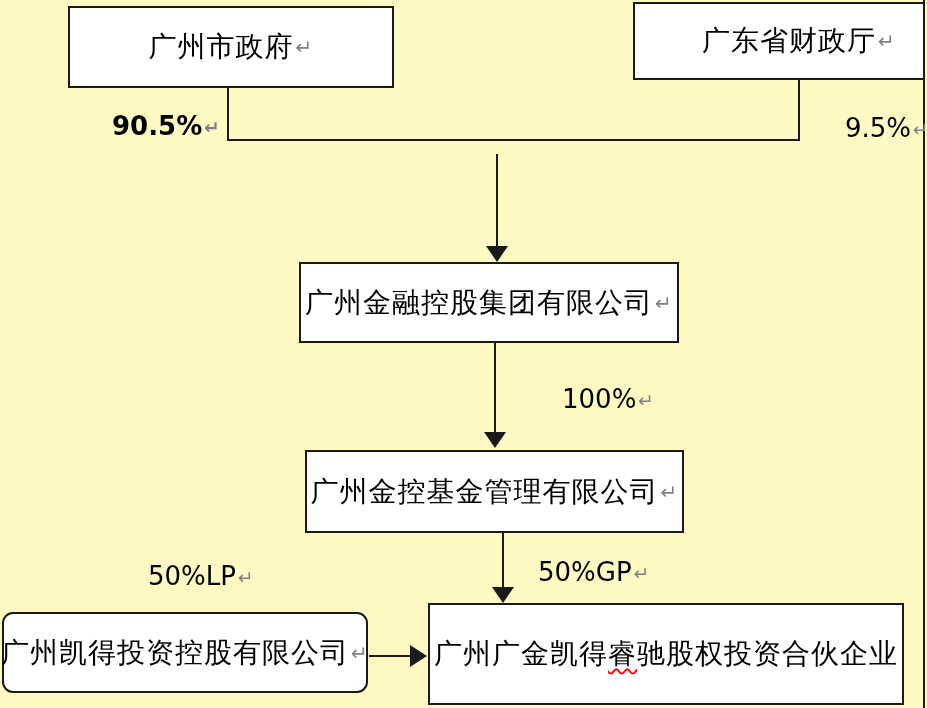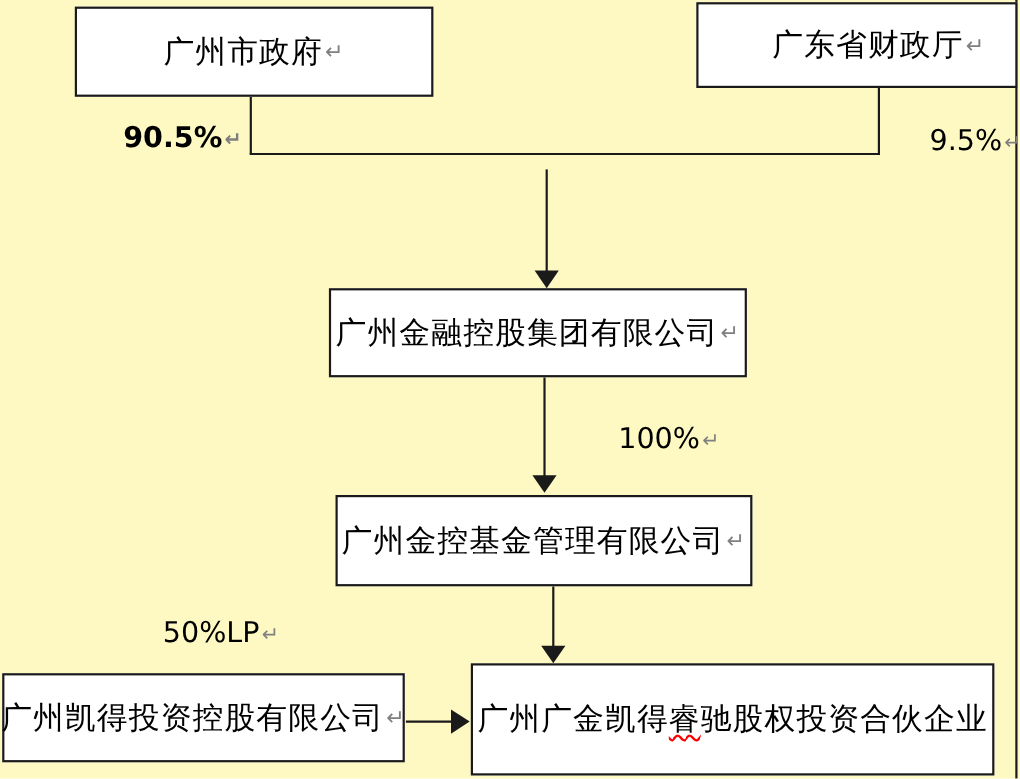--- a/index.html
+++ b/index.html
@@ -10,21 +10,21 @@
   .node{
     position:absolute;box-sizing:border-box;background:#ffffff;
     border:2px solid #1a1a1a;
     display:flex;align-items:center;justify-content:center;
     font-size:28px;letter-spacing:1px;white-space:nowrap;
   }
   #node-gz-gov{left:68px;top:6px;width:326px;height:82px;}
   #node-gd-finance{left:633px;top:2px;width:292px;height:78px;padding-left:40px;}
   #node-ghc-group{left:299px;top:262px;width:380px;height:81px;}
   #node-fund-mgmt{left:305px;top:450px;width:379px;height:83px;text-align:right;}
-  #node-kaide{left:2px;top:612px;width:366px;height:81px;}
+  #node-kaide{left:2px;top:612px;width:366px;height:81px;border-radius:11px;}
   #node-partnership{left:428px;top:603px;width:476px;height:102px;flex-direction:column;line-height:1.6;}
   .node-line{display:block;text-align:center;}
   .edge-label{
     position:absolute;font-size:26px;line-height:1.1;white-space:nowrap;
     font-family:"DejaVu Sans","Liberation Sans",sans-serif;
   }
   #label-90-5{left:112px;top:112px;font-weight:bold;}
   #label-9-5{left:845px;top:114px;}
   #label-100{left:540px;top:385px;margin-left:22px;}
   #label-50gp{left:538px;top:558px;}
@@ -100,18 +100,21 @@
   </div>
 
   <div class="edge-label" id="label-9-5">
     <span>9.5%</span><span class="pmark">↵</span>
   </div>
 
   <div class="edge-label" id="label-100">
     <span>100%</span><span class="pmark">↵</span>
   </div>
 
+  <div class="edge-label" id="label-50gp">
+    <span>50%GP</span><span class="pmark">↵</span>
+  </div>
 
   <div class="edge-label" id="label-50lp">
     <span>50%LP</span><span class="pmark">↵</span>
   </div>
 
 </div>
 
 </body></html>

